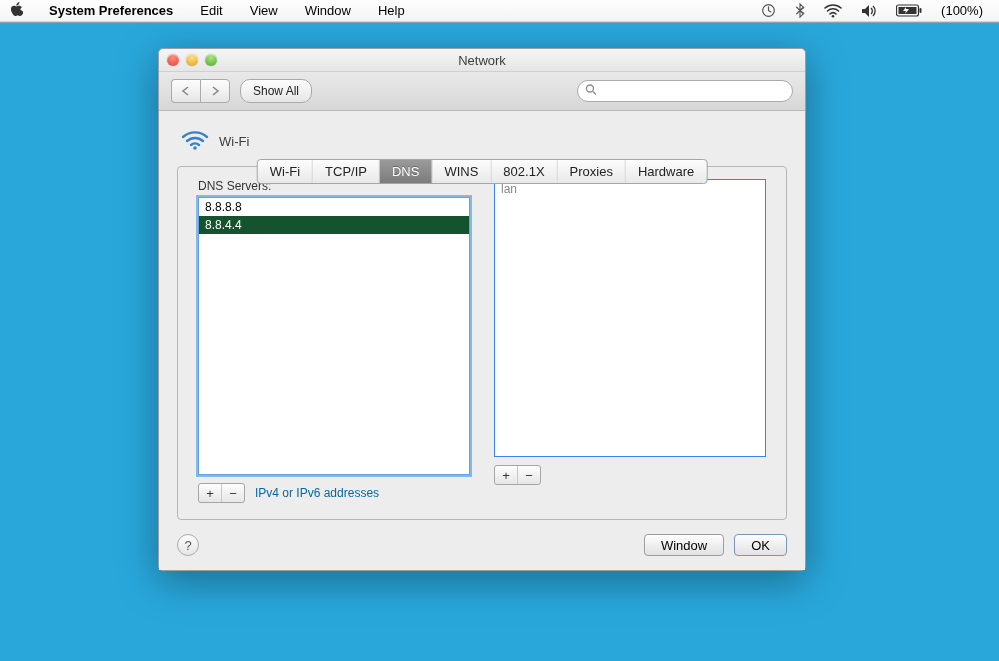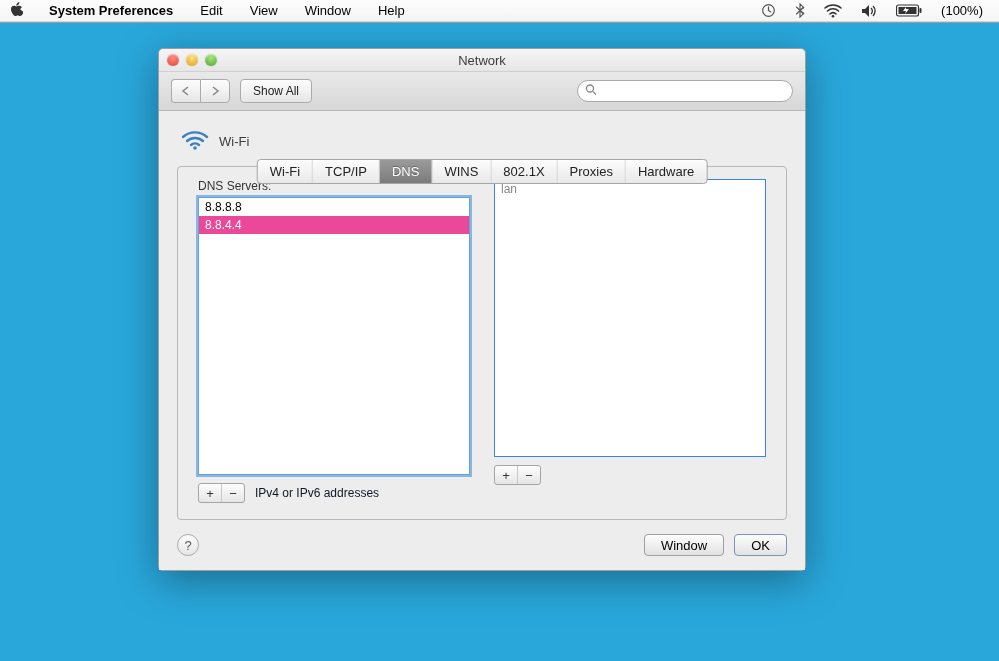--- a/index.html
+++ b/index.html
@@ -20,21 +20,21 @@
 .dot.red{background:radial-gradient(circle at 50% 30%,#ff8a7d,#e0443e)}
 .dot.yellow{background:radial-gradient(circle at 50% 30%,#ffe07a,#e0a020)}
 .dot.green{background:radial-gradient(circle at 50% 30%,#a7e77a,#4fa52e)}
 .win-title{flex:1;text-align:center;font-size:13px;color:#3c3c3c}
 .toolbar{height:38px;background:linear-gradient(#e9e9e9,#d7d7d7);border-bottom:1px solid #b8b8b8;display:flex;align-items:center;padding:0 12px;gap:10px}
 .nav-group{display:inline-flex}
 .nav-btn,.pill{height:22px;border:1px solid #aaa;background:linear-gradient(#fdfdfd,#e6e6e6);display:inline-flex;align-items:center;justify-content:center;font-size:12px;color:#555;box-shadow:0 1px 1px rgba(255,255,255,.4) inset}
 .nav-btn{width:28px}
 .nav-btn.left{border-radius:4px 0 0 4px;border-right:none}
 .nav-btn.right{border-radius:0 4px 4px 0}
-.pill{padding:0 12px;border-radius:4px;color:#222}
+.pill{padding:0 12px;border-radius:10px;color:#222}
 .spacer{flex:1}
 .search-wrap{position:relative}
 .search{height:20px;width:180px;border:1px solid #aaa;border-radius:20px;padding:0 10px 0 24px;background:#fff;font-size:12px}
 .search-icon{position:absolute;left:8px;top:50%;transform:translateY(-50%)}
 
 .wbody{background:#ededed;padding:14px 18px 14px;position:relative}
 .header-row{display:flex;align-items:center;gap:10px;padding:4px 4px 12px}
 .wifi-icon svg{width:28px;height:22px}
 .hdr-title{font-size:13px;color:#3c3c3c}
 
@@ -43,27 +43,27 @@
 .tab:last-child{border-right:none}
 .tab.active{background:linear-gradient(#9a9a9a,#7c7c7c);color:#fff;text-shadow:0 -1px 0 rgba(0,0,0,.3)}
 
 .panel{border:1px solid #b7b7b7;border-radius:4px;background:#ededed;padding:12px 20px 16px}
 .cols{display:flex;gap:24px}
 .col{flex:1;display:flex;flex-direction:column}
 .col-label{font-size:12px;color:#333;margin-bottom:4px}
 .listbox{height:276px;border:1px solid #3b82f6;background:#fff;overflow:auto}
 .listbox.focused{outline:3px solid rgba(94,160,222,.7);outline-offset:-1px;border-color:#6ea7d8}
 .row{padding:2px 6px;font-size:12px}
-.row.selected{background:#ec4899;color:#fff}
+.row.selected{background:#14532d;color:#fff}
 .row.dim{color:#888}
 .list-toolbar{display:flex;align-items:center;margin-top:8px}
 .sqcluster{display:inline-flex;border:1px solid #a5a5a5;border-radius:3px;overflow:hidden;background:linear-gradient(#fdfdfd,#e6e6e6)}
 .sq{width:22px;height:18px;display:inline-flex;align-items:center;justify-content:center;font-size:13px;color:#333;border-right:1px solid #c8c8c8}
 .sq:last-child{border-right:none}
-.hint{font-size:12px;color:#0f172a;margin-left:10px}
+.hint{font-size:12px;color:#0369a1;margin-left:10px}
 
 .footer{display:flex;align-items:center;margin-top:14px;gap:10px}
 .help{width:20px;height:20px;border-radius:50%;border:1px solid #aaa;background:linear-gradient(#fdfdfd,#e6e6e6);display:flex;align-items:center;justify-content:center;font-size:13px;color:#555}
 .btn{height:22px;padding:0 16px;border:1px solid #9e9e9e;border-radius:4px;background:linear-gradient(#fdfdfd,#e2e2e2);font-size:13px}
 .btn.primary{border-color:#7b94b8}
 
 </style>
 </head>
 <body>
 

